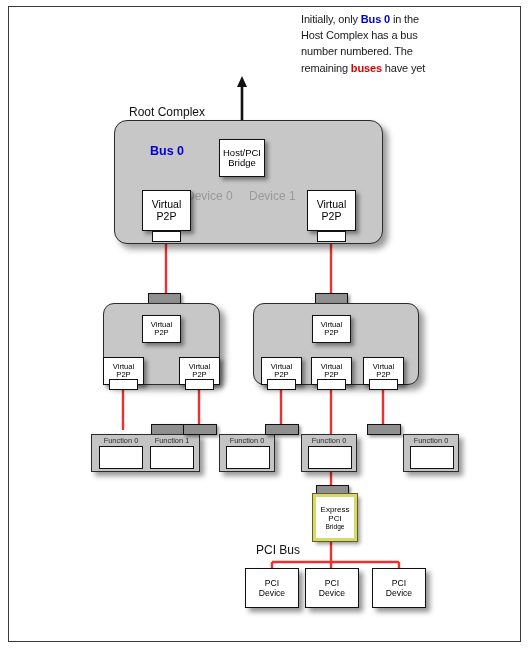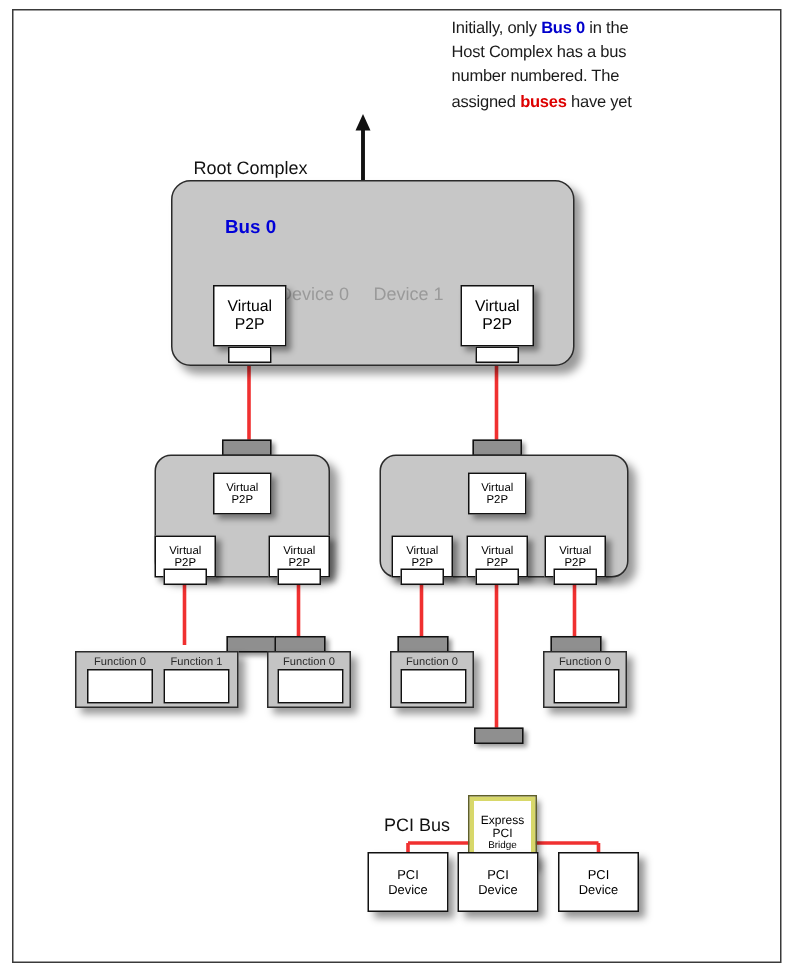--- a/index.html
+++ b/index.html
@@ -128,20 +128,21 @@
   .vp2p-up {
     font-size: 7.6px;
     width: 39px; height: 28px;
   }
 
   
   .endpoint {
     background: #c4c4c4;
     border: 1.3px solid #2b2b2b;
     box-shadow: 4px 4px 5px rgba(0,0,0,0.40);
+    margin-left: 41px;
   }
   .func-label {
     position: absolute;
     font-size: 7.4px;
     color: #2a2a2a;
     text-align: center;
     white-space: nowrap;
   }
   .func-box {
     position: absolute;
@@ -152,21 +153,21 @@
 
   
   #express-bridge {
     left: 313px; top: 494px; width: 44px; height: 47px;
     background: #ffffff;
     border: 3px solid #d8d86a;
     outline: 1px solid #5f5f2a;
     box-shadow: 3px 3px 4px rgba(0,0,0,0.42);
     display: flex; flex-direction: column;
     align-items: center; justify-content: center;
-    font-size: 8px; line-height: 1.15; color: #000; margin-top: 37px;
+    font-size: 8px; line-height: 1.15; color: #000;
   }
   #express-bridge .ln3 { font-size: 6.6px; }
 
   #pci-bus-label {
     left: 256px; top: 543px;
     font-size: 12px; color: #111;
   }
 
   .pci-device {
     background: #ffffff;
@@ -248,31 +249,35 @@
       <line x1="272" y1="562" x2="272" y2="570"></line>
       <line x1="331" y1="562" x2="331" y2="570"></line>
       <line x1="399" y1="562" x2="399" y2="570"></line>
     </g>
   </svg>
 
   <div id="caption">
     <span>Initially, only </span><b class="bus0">Bus 0</b><span> in the</span><br>
     <span>Host Complex has a bus</span><br>
     <span>number numbered. The</span><br>
-    <span>assigned </span><b class="buses">buses</b><span> have yet</span><br>
+    <span>remaining </span><b class="buses">buses</b><span> have yet</span><br>
   </div>
 
 
   <div class="abs" id="rc-label">Root Complex</div>
   <div class="abs" id="root-complex"></div>
 
   <div class="abs" id="bus0-label">Bus 0</div>
   <div class="abs" id="device0-label">Device 0</div>
   <div class="abs" id="device1-label">Device 1</div>
 
+  <div class="abs node" id="host-bridge">
+    <span class="ln">Host/PCI</span>
+    <span class="ln">Bridge</span>
+  </div>
 
   <div class="abs node" id="rc-vp2p-left">
     <span class="ln">Virtual</span>
     <span class="ln">P2P</span>
   </div>
   <div class="abs node" id="rc-vp2p-right">
     <span class="ln">Virtual</span>
     <span class="ln">P2P</span>
   </div>
 

